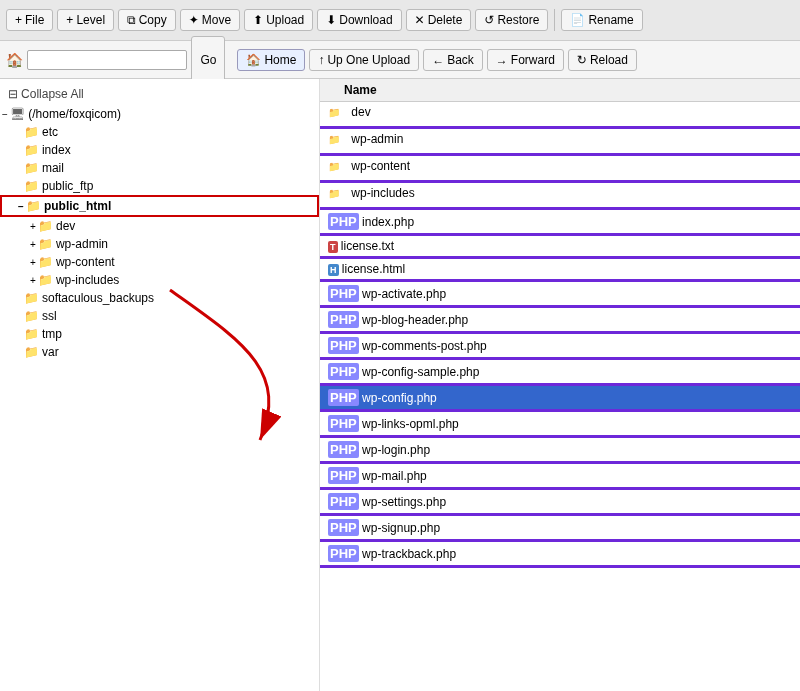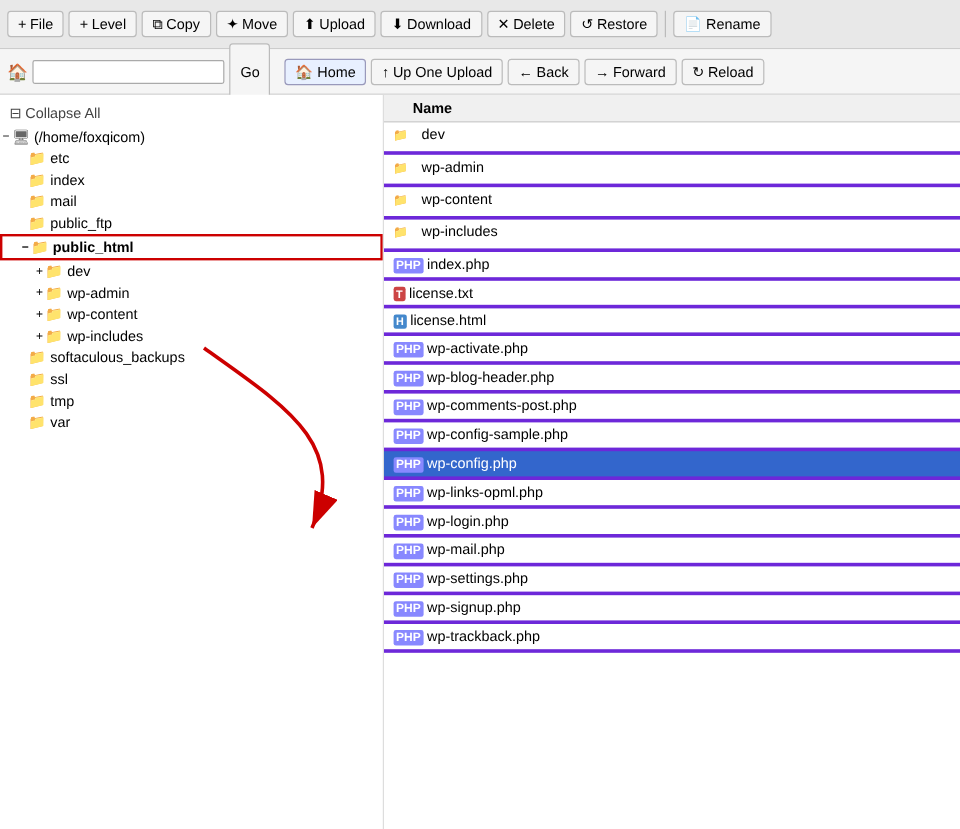--- a/index.html
+++ b/index.html
@@ -67,21 +67,21 @@
     #file-table th {
       background: #f0f0f0; border-bottom: 1px solid #ccc;
       text-align: left; padding: 4px 24px; font-size: 12px; font-weight: bold;
     }
     #file-table td { padding: 3px 8px; font-size: 12px; border-bottom: 3px solid #6d28d9; }
     .file-row.selected { background: #3366cc; color: #fff; }
     .file-icon { width: 20px; height: 16px; display: inline-block; font-size: 10px; }
     .folder-icon { color: #f0c040; }
     .php-badge {
       display: inline-block; background: #8888ff; color: #fff;
-      font-size: 10px; font-weight: bold; padding: 1px 2px; border-radius: 2px;
+      font-size: 13px; font-weight: bold; padding: 1px 2px; border-radius: 2px;
     }
     .txt-badge {
       display: inline-block; background: #cc4444; color: #fff;
       font-size: 9px; font-weight: bold; padding: 1px 2px; border-radius: 2px;
     }
     .html-badge {
       display: inline-block; background: #4488cc; color: #fff;
       font-size: 9px; font-weight: bold; padding: 1px 2px; border-radius: 2px;
     }
 

